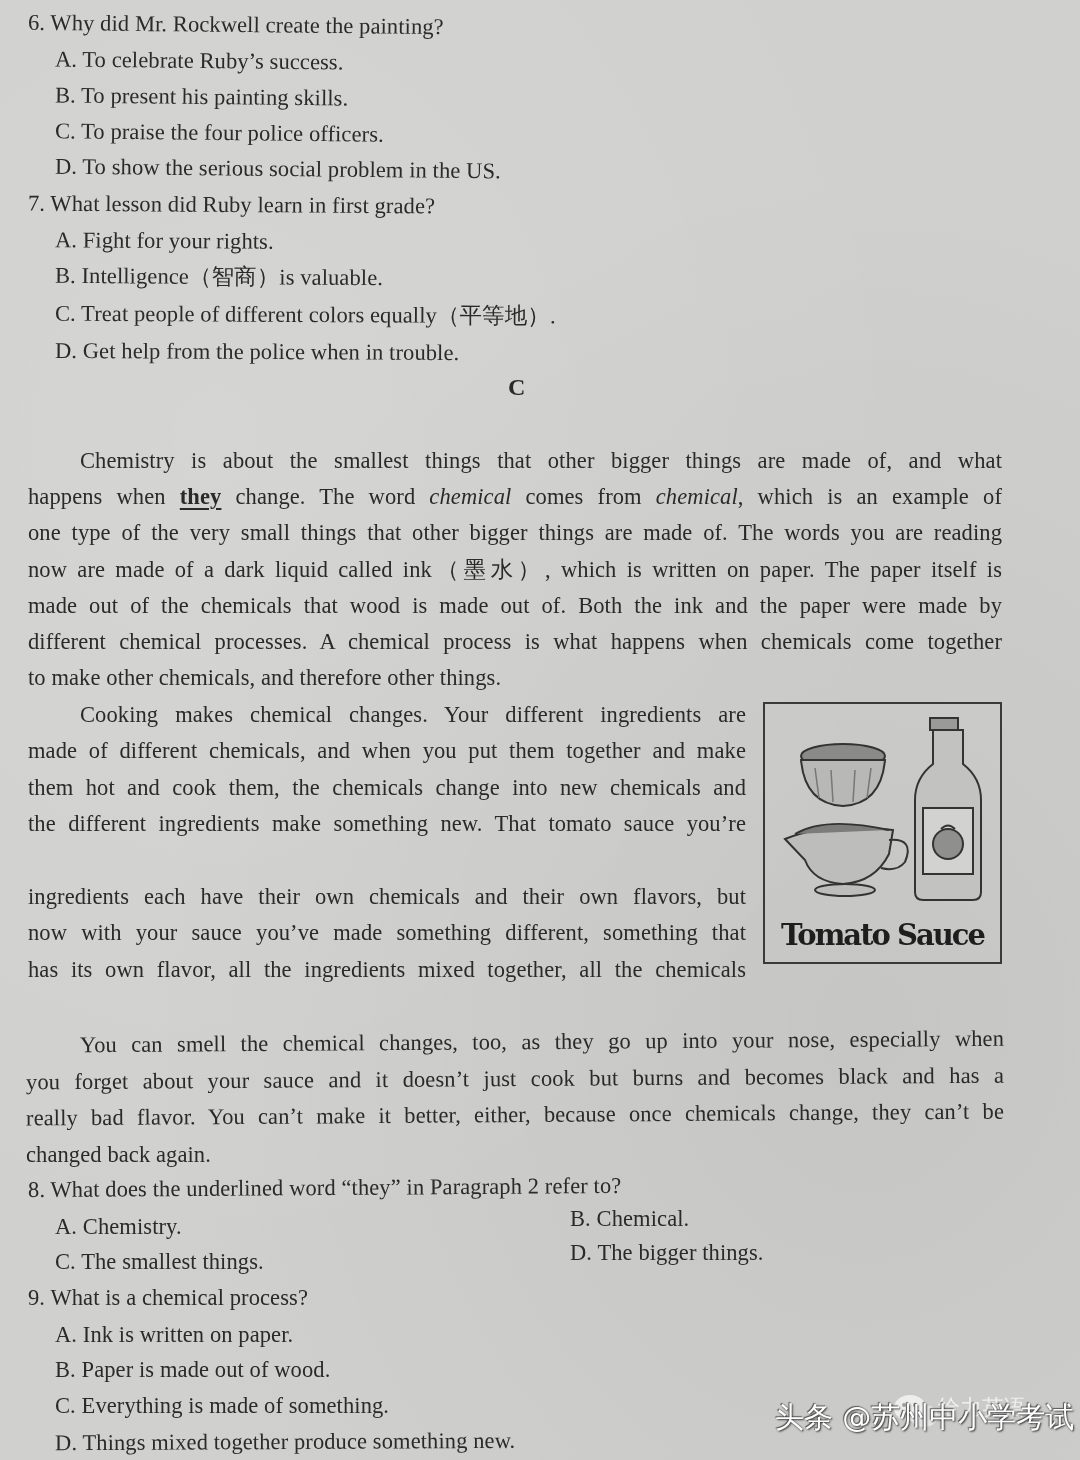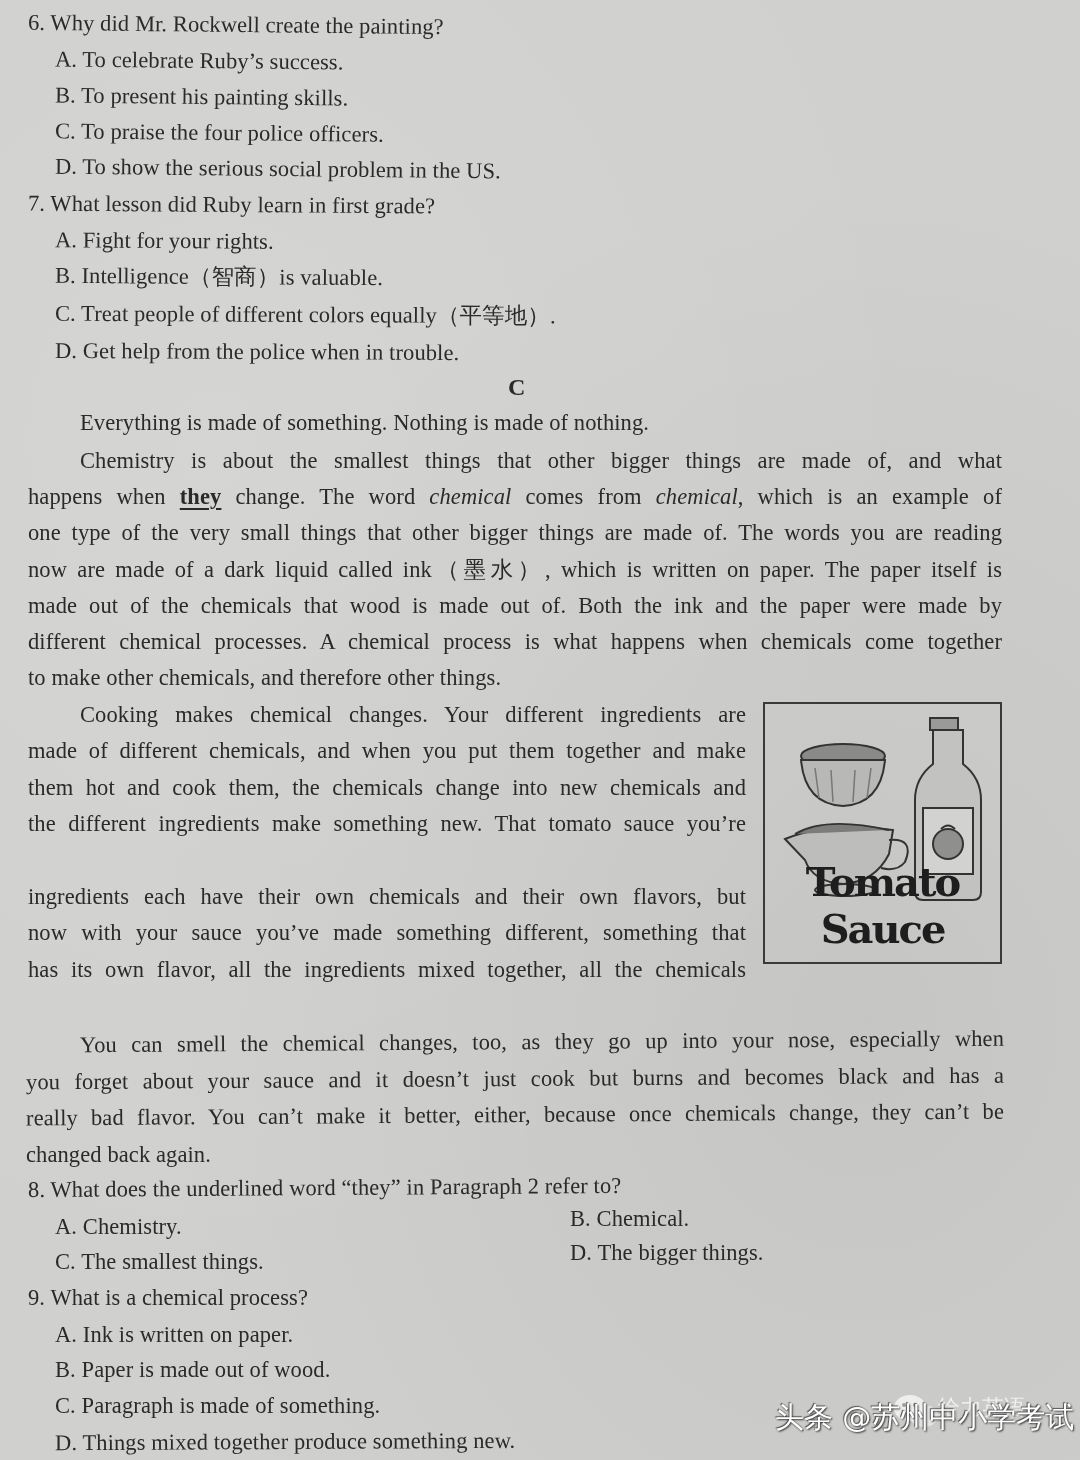--- a/index.html
+++ b/index.html
@@ -19,21 +19,21 @@
     .justify { text-align: justify; text-align-last: justify; white-space: normal; }
     .ital { font-style: italic; }
     .under { font-weight: bold; text-decoration: underline; text-underline-offset: 4px; text-decoration-thickness: 2px; margin-top: 48px; }
     .section-label { position: absolute; left: 508px; top: 374px; font-size: 24px; font-weight: bold; }
     .figure {
       position: absolute; left: 763px; top: 702px; width: 239px; height: 262px;
       border: 2px solid #3a3a3a; box-sizing: border-box;
     }
     .fig-title {
       position: absolute; left: 0; right: 0; bottom: 10px; text-align: center;
-      font-family: "DejaVu Serif", serif; font-size: 40px; font-weight: bold;
+      font-family: "DejaVu Serif", serif; font-size: 29px; font-weight: bold;
       letter-spacing: -2px; color: #1e1e1e;
     }
     .watermark {
       position: absolute; left: 775px; top: 1398px; font-family: "DejaVu Sans", sans-serif;
       font-size: 29px; color: #ffffff; text-shadow: 1px 1px 2px #333, -1px -1px 1px #555;
       white-space: nowrap;
     }
     .wechat {
       position: absolute; left: 888px; top: 1392px; width: 60px; height: 40px; opacity: 0.85;
     }
@@ -60,21 +60,20 @@
     <span>7.</span>
     <span>What lesson did Ruby learn in first grade?</span>
   </div>
   <div class="line opt" style="top:226px; transform:rotate(0.4deg);">A. Fight for your rights.</div>
   <div class="line opt" style="top:262px; transform:rotate(0.4deg);">B. Intelligence（智商）is valuable.</div>
   <div class="line opt" style="top:300px; transform:rotate(0.3deg);">C. Treat people of different colors equally（平等地）.</div>
   <div class="line opt" style="top:337px; transform:rotate(0.3deg);">D. Get help from the police when in trouble.</div>
 
   <div class="section-label">C</div>
 
-  <div class="line" style="left:80px; top:408px;">Everything is made of something. Nothing is made of nothing.</div>
 
   <div class="line justify" style="left:80px; top:446px; width:922px;">Chemistry is about the smallest things that other bigger things are made of, and what</div>
   <div class="line justify" style="left:28px; top:482px; width:974px;">
     <span>happens when</span>
     <span class="under">they</span>
     <span>change. The word</span>
     <span class="ital">chemical</span>
     <span>comes from</span>
     <span class="ital">chemical</span><span>, which is an example of</span>
   </div>
@@ -132,21 +131,21 @@
   <div class="line" style="left:570px; top:1204px;">B. Chemical.</div>
   <div class="line opt" style="top:1247px;">C. The smallest things.</div>
   <div class="line" style="left:570px; top:1238px;">D. The bigger things.</div>
 
   <div class="line q" style="top:1283px;">
     <span>9.</span>
     <span>What is a chemical process?</span>
   </div>
   <div class="line opt" style="top:1320px;">A. Ink is written on paper.</div>
   <div class="line opt" style="top:1355px;">B. Paper is made out of wood.</div>
-  <div class="line opt" style="top:1391px;">C. Paragraph is made of something.</div>
+  <div class="line opt" style="top:1391px;">C. Everything is made of something.</div>
   <div class="line opt" style="top:1427px; transform:rotate(-0.3deg);">D. Things mixed together produce something new.</div>
 
   <svg class="wechat" viewBox="0 0 60 40">
     <ellipse cx="22" cy="16" rx="16" ry="13" fill="rgba(255,255,255,0.8)"></ellipse>
     <ellipse cx="36" cy="24" rx="14" ry="11" fill="rgba(255,255,255,0.6)"></ellipse>
     <circle cx="16" cy="13" r="2" fill="#999"></circle>
     <circle cx="27" cy="13" r="2" fill="#999"></circle>
   </svg>
   <div class="wm-sub">给力英语</div>
   <div class="watermark">头条 @苏州中小学考试</div>

